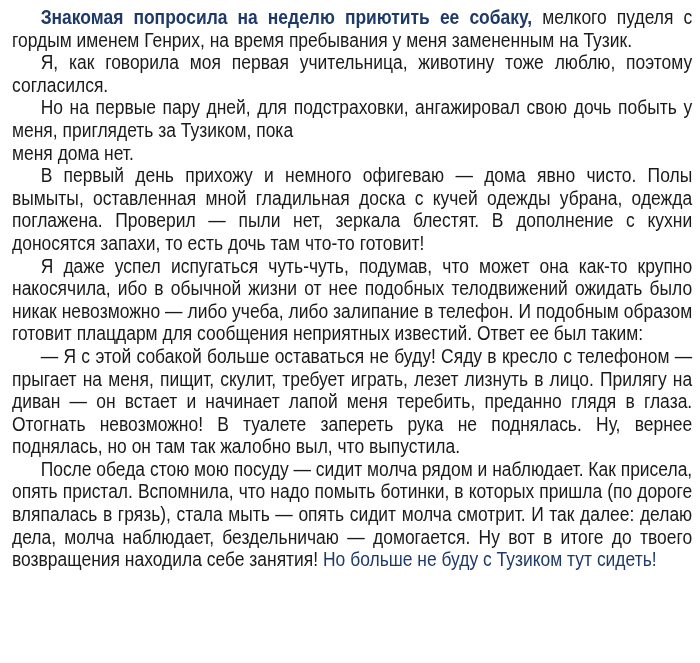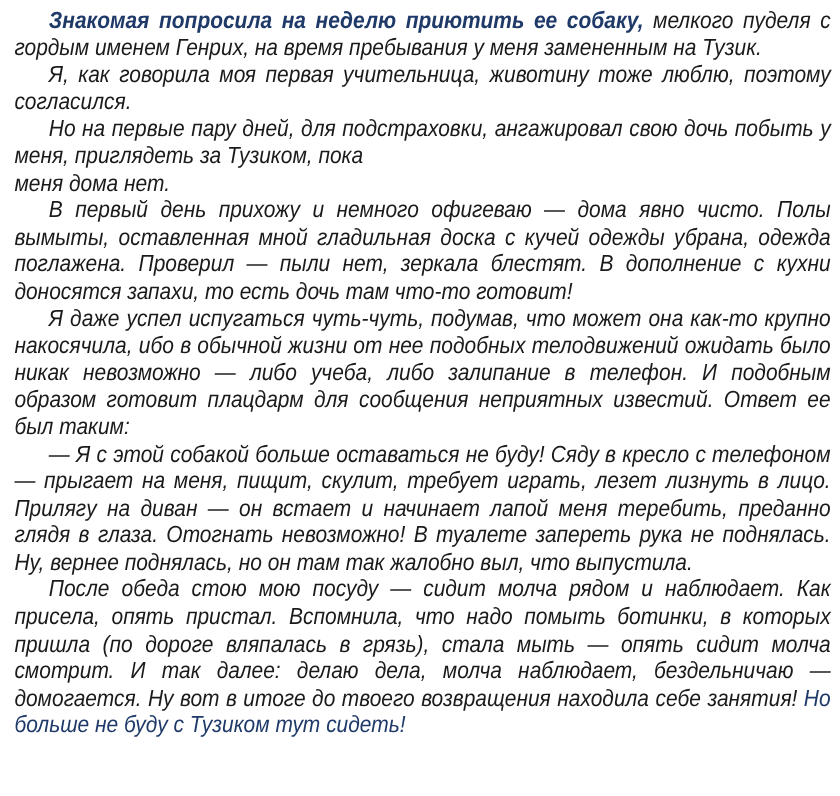--- a/index.html
+++ b/index.html
@@ -11,21 +11,20 @@
       width: 700px;
       height: 663px;
       overflow: hidden;
       position: relative;
     }
     .page {
       position: absolute;
       left: 12px;
       top: 6px;
       width: 680px;
-      font-style: italic;
     }
     .text-block {
       width: 760px;
       transform: scaleX(0.895);
       transform-origin: left top;
       font-family: "Liberation Sans", sans-serif;
       font-size: 19.5px;
       line-height: 22.6px;
       color: #1a1a1a;
       text-align: justify;

